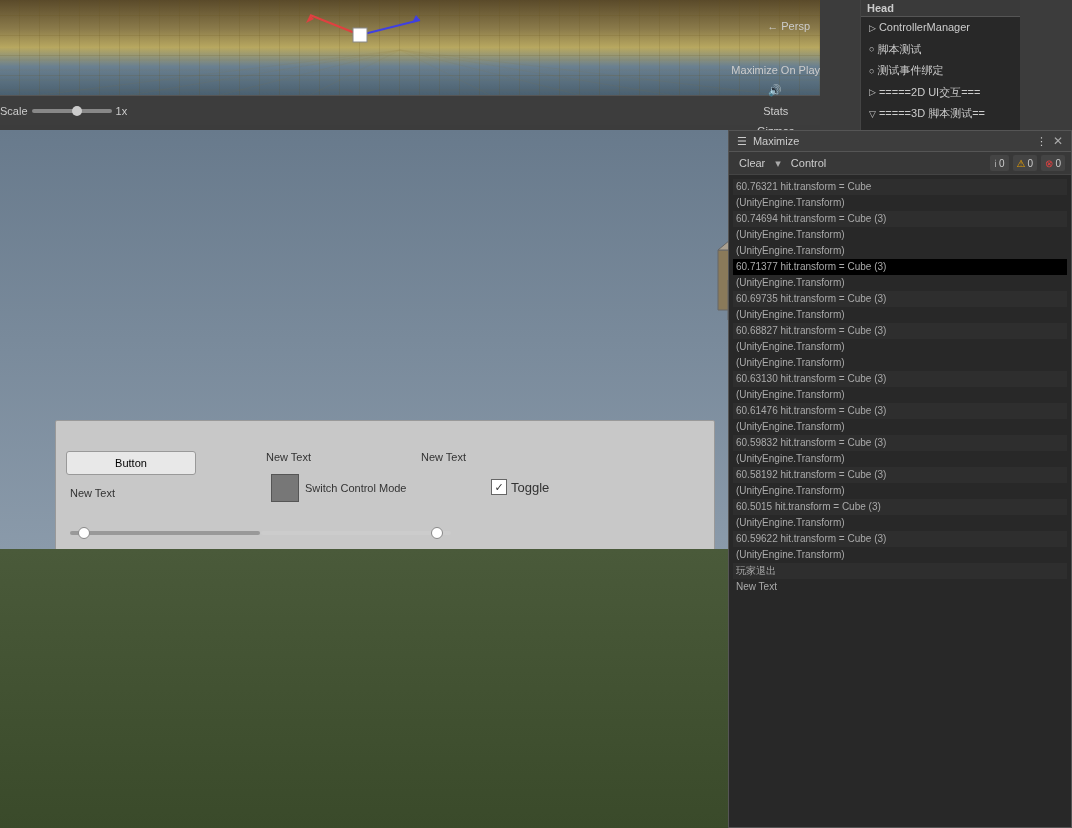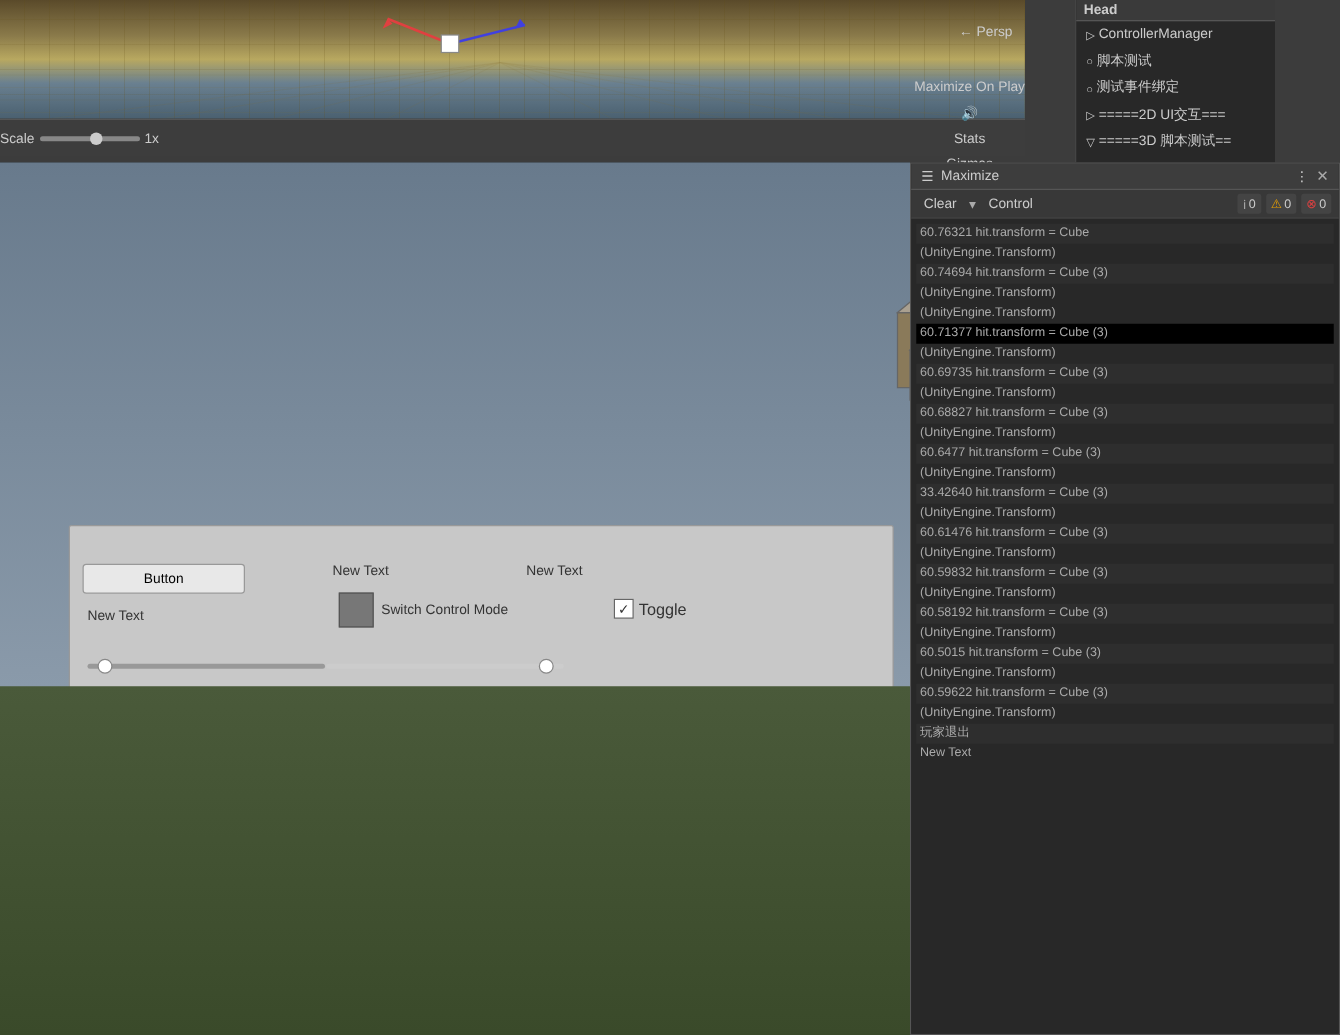--- a/index.html
+++ b/index.html
@@ -652,23 +652,22 @@
       <div class="log-entry">(UnityEngine.Transform)</div>
       <div class="log-entry" style="background: rgb(46, 46, 46);">60.74694 hit.transform = Cube (3)</div>
       <div class="log-entry">(UnityEngine.Transform)</div>
       <div class="log-entry">(UnityEngine.Transform)</div>
       <div class="log-entry" style="background: #000000;">60.71377 hit.transform = Cube (3)</div>
       <div class="log-entry">(UnityEngine.Transform)</div>
       <div class="log-entry" style="background: rgb(46, 46, 46);">60.69735 hit.transform = Cube (3)</div>
       <div class="log-entry">(UnityEngine.Transform)</div>
       <div class="log-entry" style="background: rgb(46, 46, 46);">60.68827 hit.transform = Cube (3)</div>
       <div class="log-entry">(UnityEngine.Transform)</div>
-      <div class="log-entry" style="background: rgb(46, 46, 46);">60.6477 hit.transform = Cube (3)</div>
-      <div class="log-entry">(UnityEngine.Transform)</div>
-      <div class="log-entry" style="background: rgb(46, 46, 46);">33.42640 hit.transform = Cube (3)</div>
+      <div class="log-entry">(UnityEngine.Transform)</div>
+      <div class="log-entry" style="background: rgb(46, 46, 46);">60.63130 hit.transform = Cube (3)</div>
       <div class="log-entry">(UnityEngine.Transform)</div>
       <div class="log-entry" style="background: rgb(46, 46, 46);">60.61476 hit.transform = Cube (3)</div>
       <div class="log-entry">(UnityEngine.Transform)</div>
       <div class="log-entry" style="background: rgb(46, 46, 46);">60.59832 hit.transform = Cube (3)</div>
       <div class="log-entry">(UnityEngine.Transform)</div>
       <div class="log-entry" style="background: rgb(46, 46, 46);">60.58192 hit.transform = Cube (3)</div>
       <div class="log-entry">(UnityEngine.Transform)</div>
       <div class="log-entry" style="background: rgb(46, 46, 46);">60.5015 hit.transform = Cube (3)</div>
       <div class="log-entry">(UnityEngine.Transform)</div>
       <div class="log-entry" style="background: rgb(46, 46, 46);">60.59622 hit.transform = Cube (3)</div>

